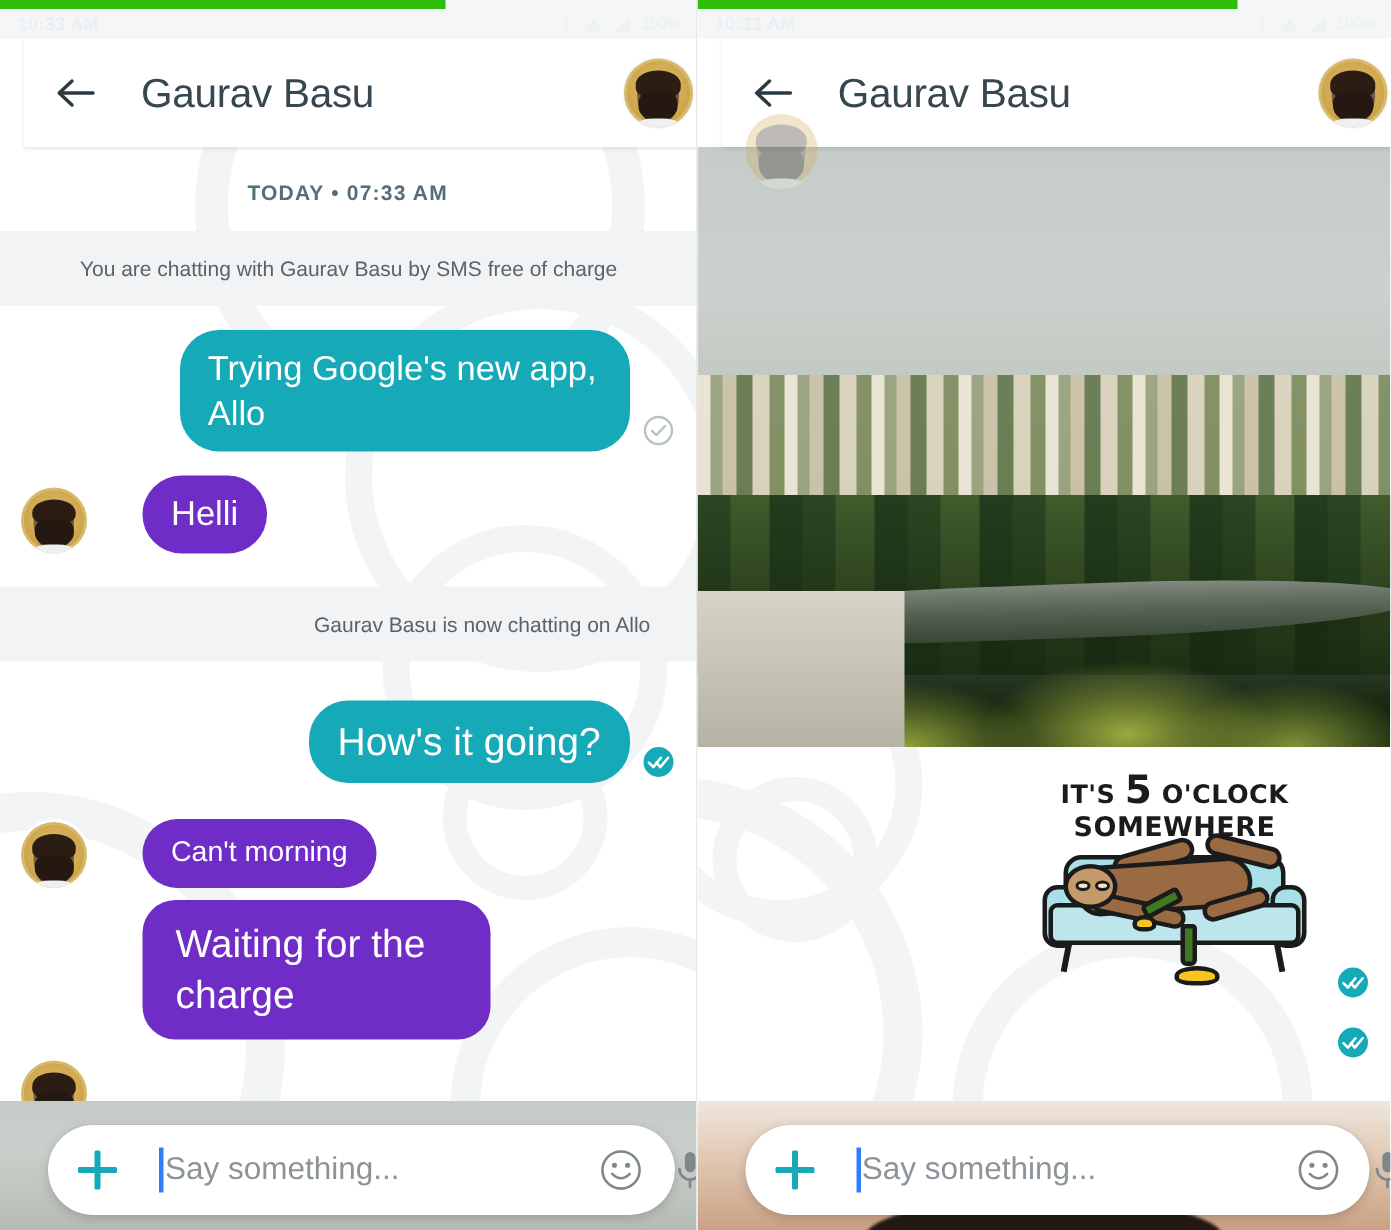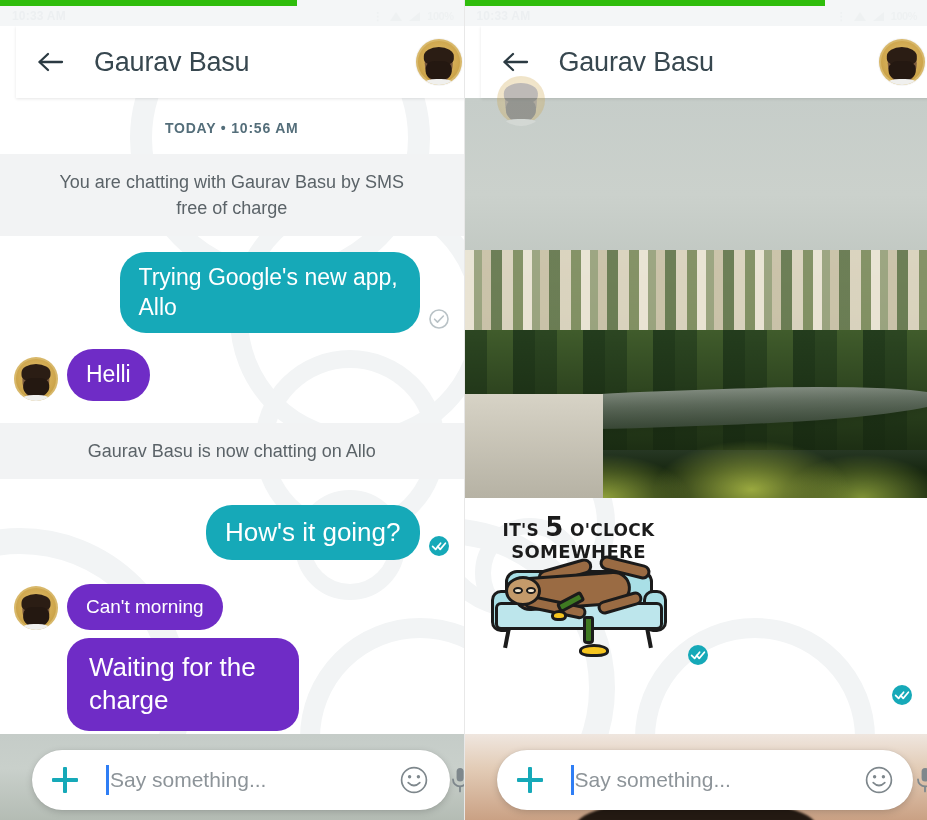--- a/index.html
+++ b/index.html
@@ -241,22 +241,22 @@
     font-weight: bold;
     color: #546e7a;
     letter-spacing: .8px;
     padding: 22px 0 18px;
   }
 
   .system-note {
     position: relative;
     background: #f2f3f4;
     color: #5b6368;
-    font-size: 18px;
-    text-align: center;
+    font-size: 14px;
+    text-align: right;
     line-height: 1.45;
     padding: 15px 52px;
   }
   .system-note.tight { padding: 15px 30px; }
 
   .row {
     position: relative;
     display: flex;
     align-items: flex-end;
     padding: 0 14px;
@@ -276,20 +276,21 @@
     box-shadow: 0 0 0 2px #fff;
   }
 
   .bubble {
     max-width: 300px;
     border-radius: 26px;
     padding: 11px 19px;
     color: #ffffff;
     line-height: 1.28;
     word-wrap: break-word;
+    margin-left: 28px;
   }
   .bubble.out { background: #16a9b8; }
   .bubble.in  { background: #6f2cc6; }
 
   .f26 { font-size: 26px; }
   .f23 { font-size: 23px; }
   .f19 { font-size: 19px; }
   .f13 { font-size: 13px; padding: 9px 16px; border-radius: 20px; }
 
   .receipt {
@@ -367,21 +368,21 @@
     width: 30%;
     height: 26%;
     background: linear-gradient(#d7d3c6, #b6b2a4);
   }
 
   
   .sticker-row {
     position: relative;
     display: flex;
     align-items: flex-end;
-    justify-content: flex-start;
+    justify-content: flex-end;
     padding: 0 14px;
     margin-top: 14px;
   }
   .sticker {
     position: relative;
     width: 200px;
     height: 160px;
   }
   .sticker-cap {
     position: absolute;
@@ -626,21 +627,21 @@
     <div class="convo">
       <div class="watermark">
         <div class="wm wm1"></div>
           <div class="wm wm2"></div>
           <div class="wm wm3"></div>
         <div class="wm wm4"></div>
           <div class="wm wm5"></div>
           <div class="wm wm6"></div>
       </div>
 
-      <div class="timestamp">TODAY • 10:56 AM</div>
+      <div class="timestamp">TODAY • 07:33 AM</div>
 
       <div class="system-note">You are chatting with Gaurav Basu by SMS free of charge</div>
 
       <div class="row out">
         <div class="bubble out f23">Trying Google's new app, Allo</div>
         <div class="receipt">
           <svg width="22" height="22" viewBox="0 0 22 22" aria-hidden="true">
             <circle cx="11" cy="11" r="9" fill="none" stroke="#b9c2c6" stroke-width="1.6"></circle>
             <path d="M6.6 11.2 L9.5 14.1 L15.4 8" fill="none" stroke="#b9c2c6" stroke-width="1.6" stroke-linecap="round" stroke-linejoin="round"></path>
           </svg>

